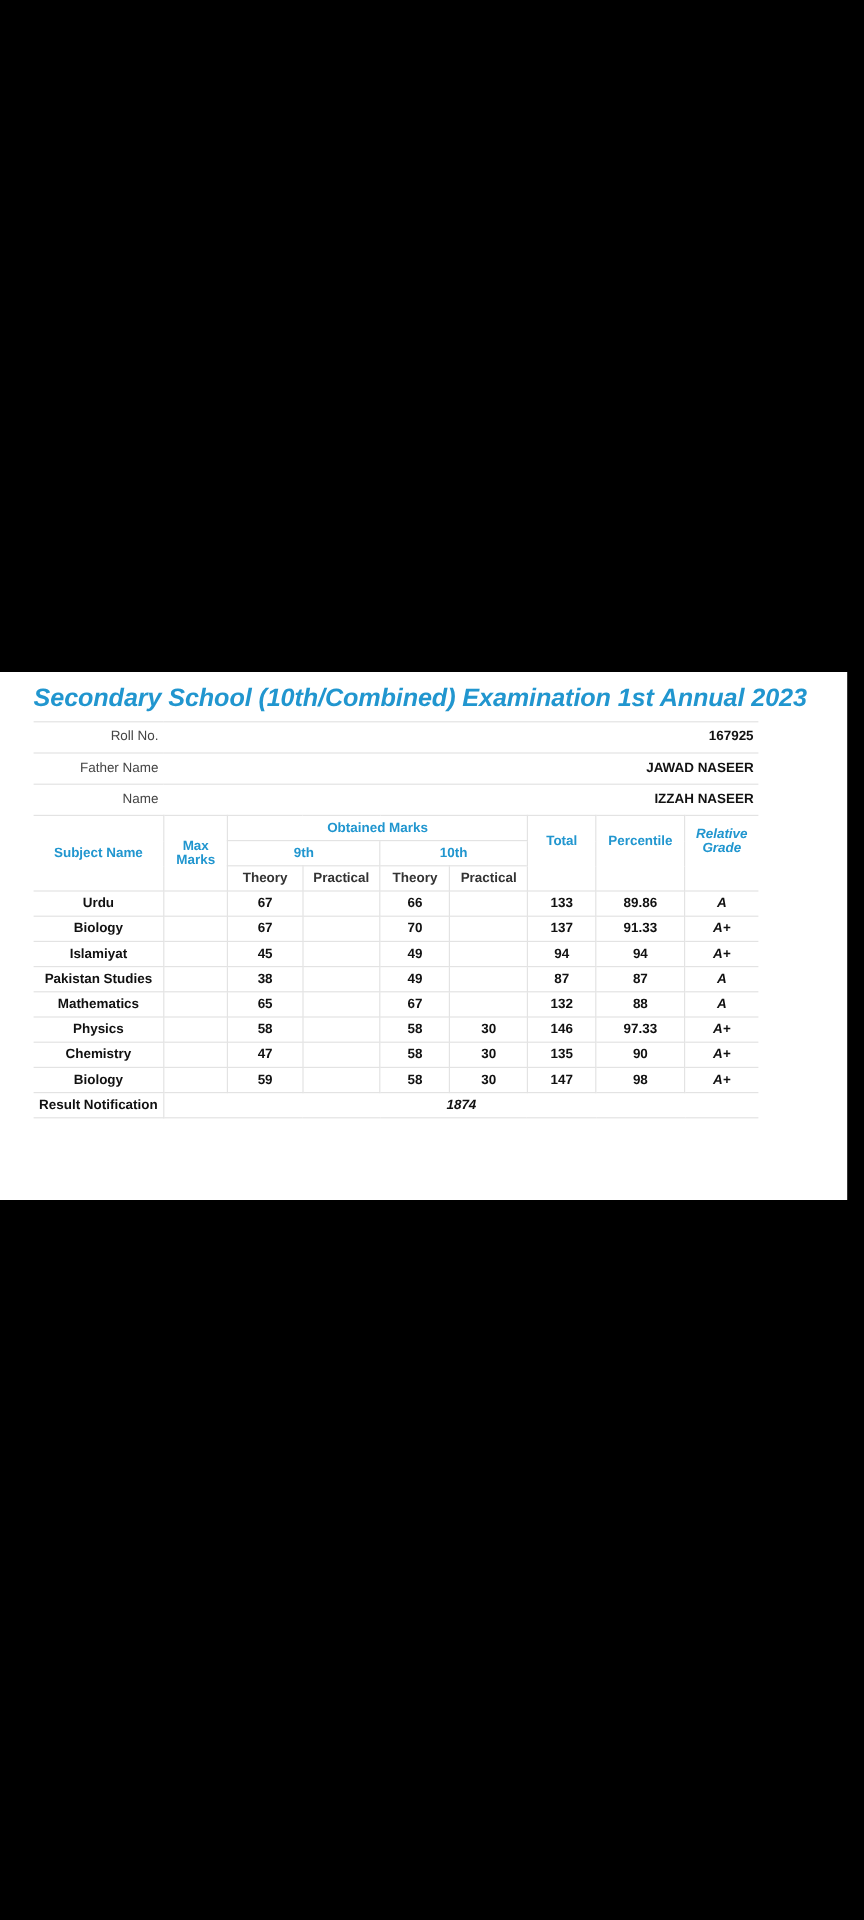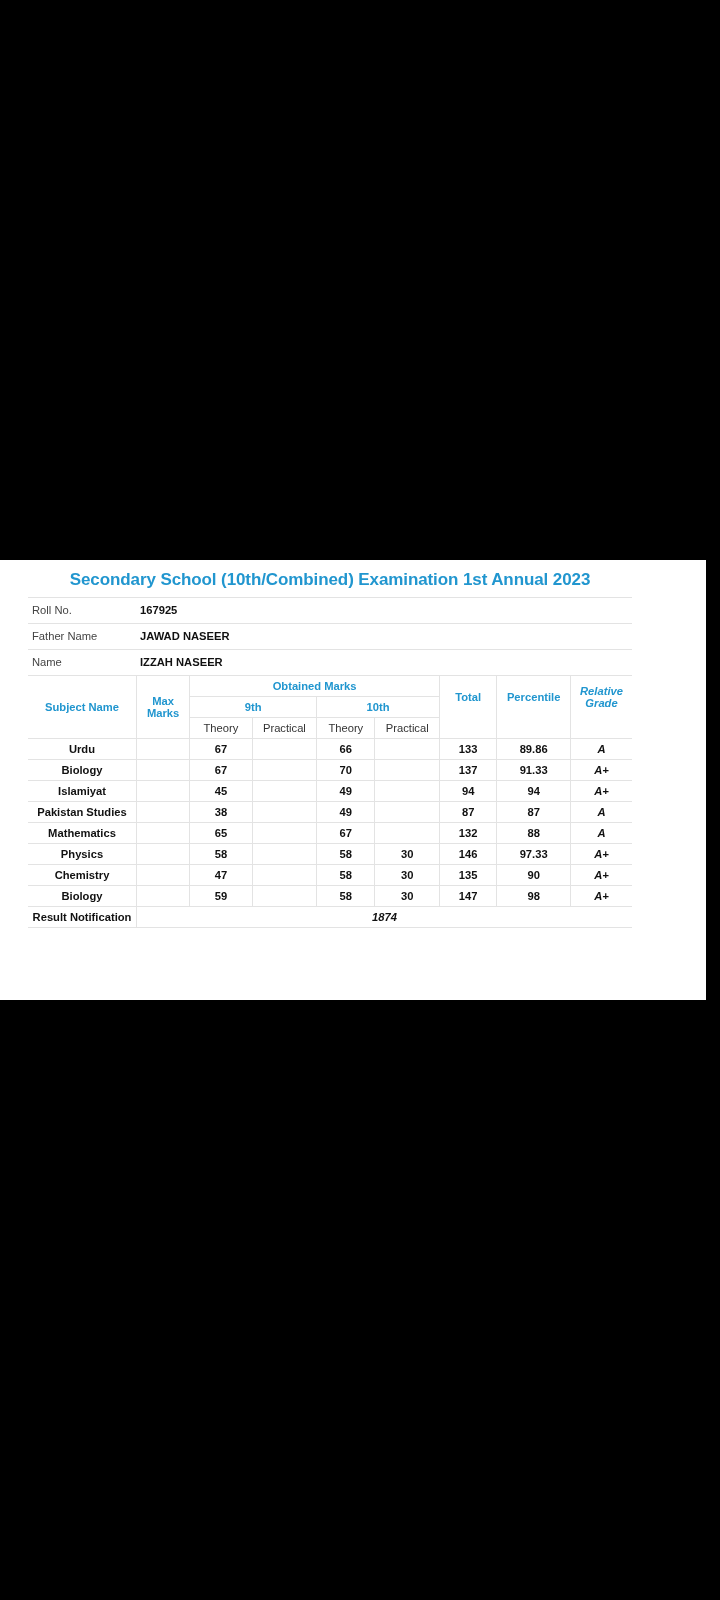--- a/index.html
+++ b/index.html
@@ -28,30 +28,32 @@
   }
   #inner {
     position: absolute;
     left: 28px;
     top: 6px;
     width: 604px;
   }
   .doc-title {
     text-align: center;
     color: #2196cf;
-    font-size: 17px;
+    font-size: 21px;
     font-weight: bold;
     letter-spacing: -0.1px;
     padding: 4px 0 7px 0;
     white-space: nowrap;
+    font-style: italic;
   }
   table.info {
     width: 100%;
     border-collapse: collapse;
     table-layout: fixed;
+    text-align: right;
   }
   table.info td {
     border-top: 1px solid #e3e3e3;
     padding: 5px 4px 5px 4px;
     font-size: 11.2px;
     vertical-align: top;
     line-height: 1.35;
   }
   table.info td.label {
     width: 108px;
@@ -74,21 +76,21 @@
     padding: 4px 3px;
     text-align: center;
     vertical-align: middle;
   }
   table.marks th {
     color: #2196cf;
     font-weight: bold;
   }
   table.marks th.sub-head {
     color: #333;
-    font-weight: normal;
+    font-weight: bold;
   }
   .nb-top { border-top: none !important; }
   .nb-bottom { border-bottom: none !important; }
   .nb-left { border-left: none !important; }
   .nb-right { border-right: none !important; font-style: italic; }
   td.subject {
     text-align: left;
     font-weight: bold;
     color: #111;
     padding-left: 5px;

